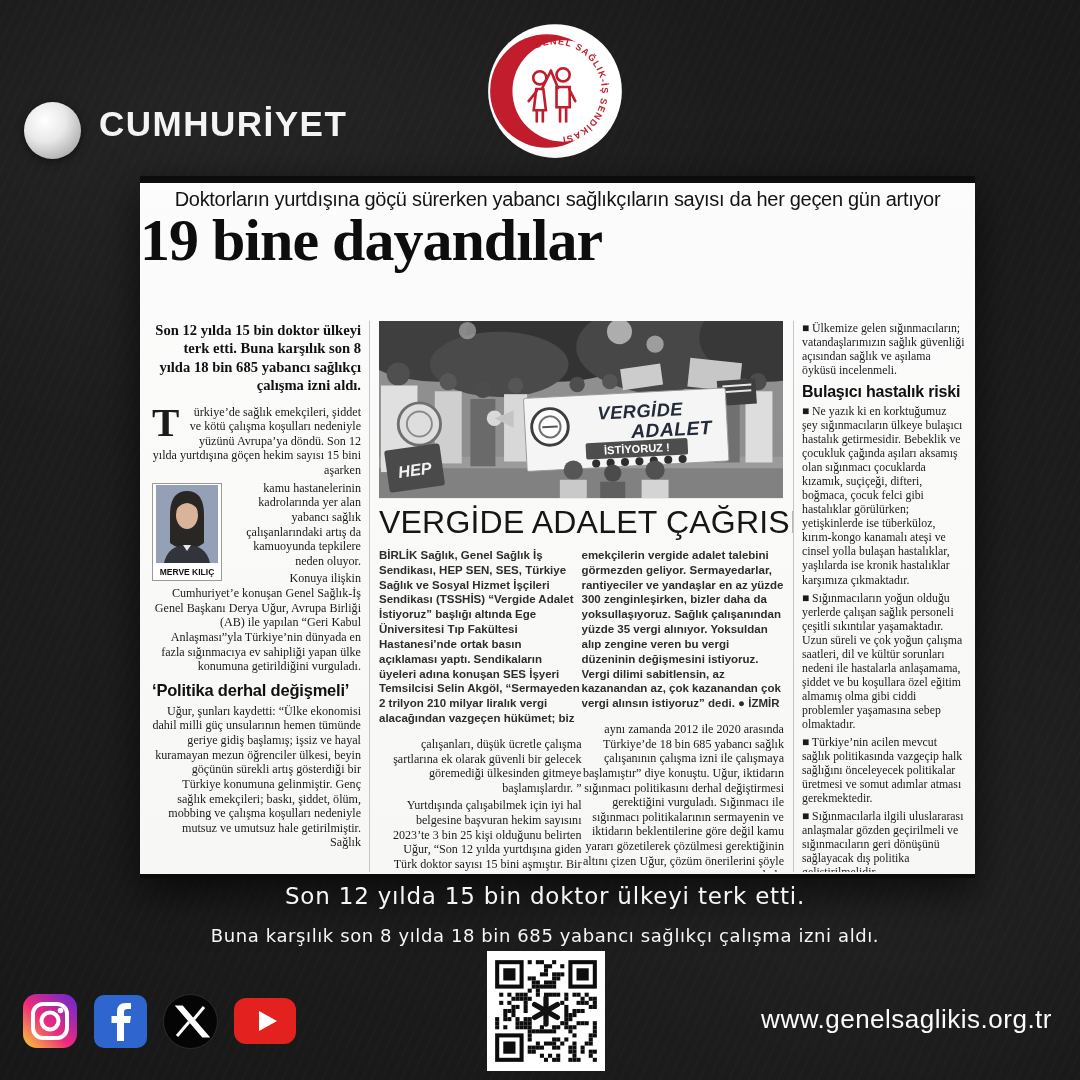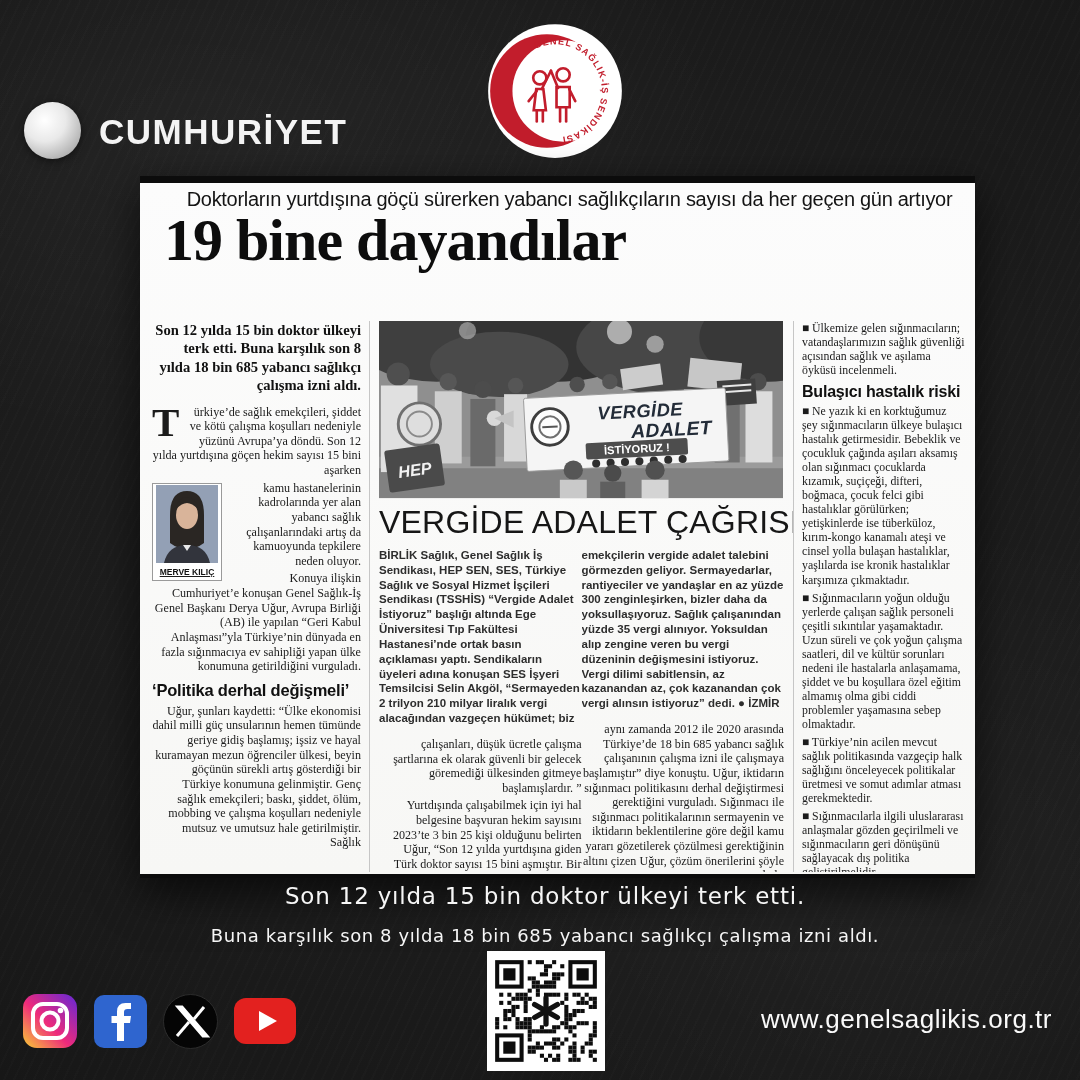--- a/index.html
+++ b/index.html
@@ -12,31 +12,31 @@
       radial-gradient(ellipse 760px 600px at 85% 82%, rgba(255,255,255,0.03), transparent 62%),
       radial-gradient(ellipse 1400px 1100px at 50% 45%, #222222 0%, #181818 62%, #0f0f0f 100%);
   }
   
   .brand-circle{
     position:absolute;left:24px;top:102px;width:57px;height:57px;border-radius:50%;
     background:radial-gradient(circle at 36% 32%, #ffffff 0%, #e9e9e9 40%, #b5b5b5 75%, #8d8d8d 100%);
     box-shadow:0 2px 8px rgba(0,0,0,.5);
   }
   .brand-text{
-    position:absolute;left:99px;top:112px;color:#f4f4f4;font-weight:700;
+    position:absolute;left:99px;top:104px;color:#f4f4f4;font-weight:700;
     font-size:35px;letter-spacing:1.5px;
   }
   .union-logo{position:absolute;left:483px;top:14px;}
   
   .paper{
     position:absolute;left:140px;top:176px;width:835px;height:702px;
     background:linear-gradient(180deg,#fcfcfc,#f7f7f5);
     border-top:7px solid #0c0c0c;border-bottom:4px solid #0c0c0c;
     box-shadow:0 14px 40px rgba(0,0,0,.65);
-    box-sizing:border-box;color:#1b1b1b;padding-left:24px;
+    box-sizing:border-box;color:#1b1b1b;
   }
   .kicker{
     margin-top:5px;text-align:center;font-size:20px;letter-spacing:-0.3px;
     color:#141414;font-weight:400;
   }
   .headline{
     margin:0;margin-top:0px;text-align:left;
     font-family:"Liberation Serif",serif;font-weight:700;
     font-size:60px;line-height:0.98;letter-spacing:-1px;color:#0d0d0d;
   }
@@ -51,21 +51,21 @@
   .paper p{margin:0 0 3px 0;font-family:"Liberation Serif",serif;}
   .c1 p, .serif{font-size:12.1px;line-height:1.21;text-align:right;}
   .intro{font-weight:700;font-size:14.6px !important;line-height:1.26 !important;color:#111;margin-bottom:10px !important;}
   .dropcap{
     float:left;font-family:"Liberation Serif",serif;font-weight:700;
     font-size:41px;line-height:33px;padding:1px 4px 0 0;
   }
   .ind{text-indent:11px;}
   .portrait{
     float:left;width:66px;margin:2px 18px 2px 0;border:1px solid #9a9a9a;
-    background:#fff;text-align:center;padding:1px;text-decoration:underline;
+    background:#fff;text-align:center;padding:1px;
   }
   .portrait-cap{font-family:"Liberation Sans",sans-serif;font-weight:700;font-size:8.5px;line-height:1.1;padding:1px 0 2px;color:#111;}
   .sub{
     font-family:"Liberation Sans",sans-serif;font-weight:700;font-size:16.5px;
     margin:7px 0 4px 0;color:#101010;letter-spacing:-0.2px;
   }
   .c4 .sub{font-size:16px;margin:6px 0 3px;}
   .c4 p{font-size:11.8px;line-height:1.19;margin-bottom:4px;}
   .protest-photo{display:block;margin-bottom:3px;}
   .vergide{

